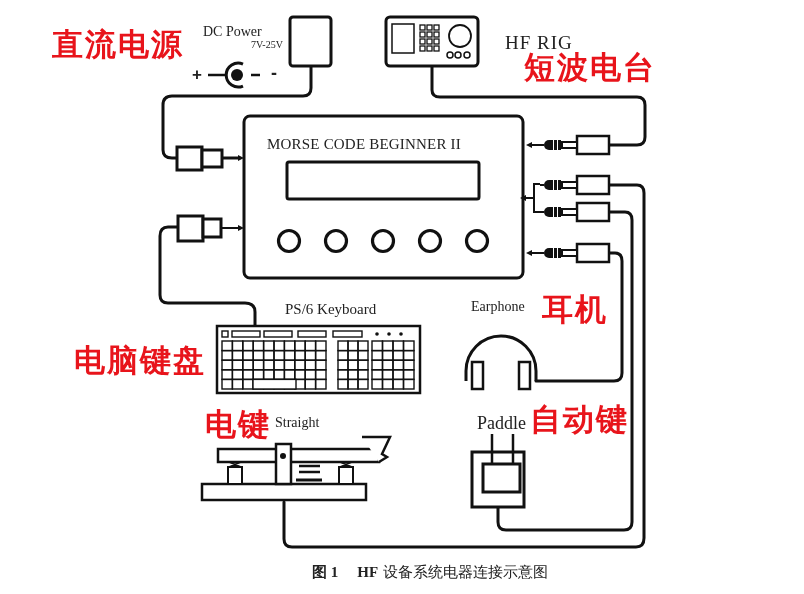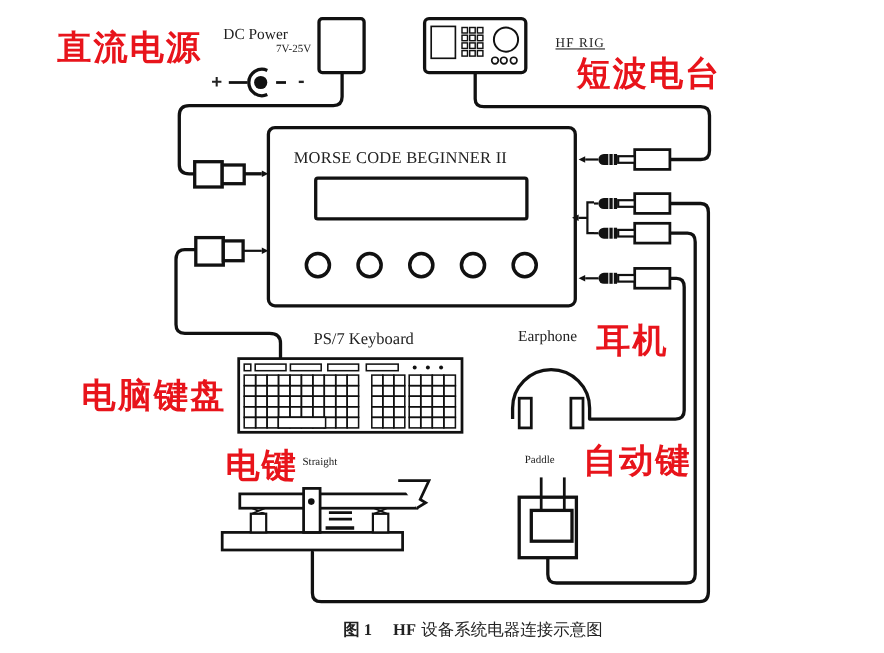--- a/index.html
+++ b/index.html
@@ -251,34 +251,34 @@
     <line x1="513" y1="434" x2="513" y2="464" stroke="#111" stroke-width="2.5"></line>
   </g>
 </svg>
 
 <div class="lbl-cn" style="left:52px; top:29px;">直流电源</div>
 <div class="lbl-en" style="left:203px; top:25px; font-size:14px;">DC Power</div>
 <div class="lbl-en" style="left:211px; top:40px; font-size:10px;margin-left:40px;">7V-25V</div>
 <div class="lbl-en" style="left:192px; top:66px; font-size:17px; font-weight:bold; font-family:'Liberation Sans',sans-serif;">+</div>
 <div class="lbl-en" style="left:271px; top:64px; font-size:18px; font-weight:bold; font-family:'Liberation Sans',sans-serif;">-</div>
 
-<div class="lbl-en" style="left:505px; top:33px; font-size:12px; letter-spacing:1px;text-decoration:underline;">HF RIG</div>
+<div class="lbl-en" style="left:505px; top:33px; font-size:19px; letter-spacing:1px;">HF RIG</div>
 <div class="lbl-cn" style="left:488px; top:52px;margin-left:36px;">短波电台</div>
 
 <div class="device-title">MORSE CODE BEGINNER II</div>
 
-<div class="lbl-en" style="left:285px; top:302px; font-size:15px;">PS/7 Keyboard</div>
+<div class="lbl-en" style="left:285px; top:302px; font-size:15px;">PS/6 Keyboard</div>
 <div class="lbl-cn" style="left:74px; top:345px;">电脑键盘</div>
 
 <div class="lbl-en" style="left:471px; top:300px; font-size:14px;">Earphone</div>
 <div class="lbl-cn" style="left:542px; top:294px;font-family:Liberation Serif, serif;">耳机</div>
 
 <div class="lbl-cn" style="left:205px; top:409px;">电键</div>
-<div class="lbl-en" style="left:275px; top:416px; font-size:10px;">Straight</div>
-
-<div class="lbl-en" style="left:477px; top:414px; font-size:10px;">Paddle</div>
+<div class="lbl-en" style="left:275px; top:416px; font-size:14px;">Straight</div>
+
+<div class="lbl-en" style="left:477px; top:414px; font-size:18px;">Paddle</div>
 <div class="lbl-cn" style="left:530px; top:404px;">自动键</div>
 
 <div class="caption">
   <b>图 1</b>&nbsp;&nbsp;&nbsp;
   <b>HF</b>
   <span>设备系统电器连接示意图</span>
 </div>
 
 </body></html>

